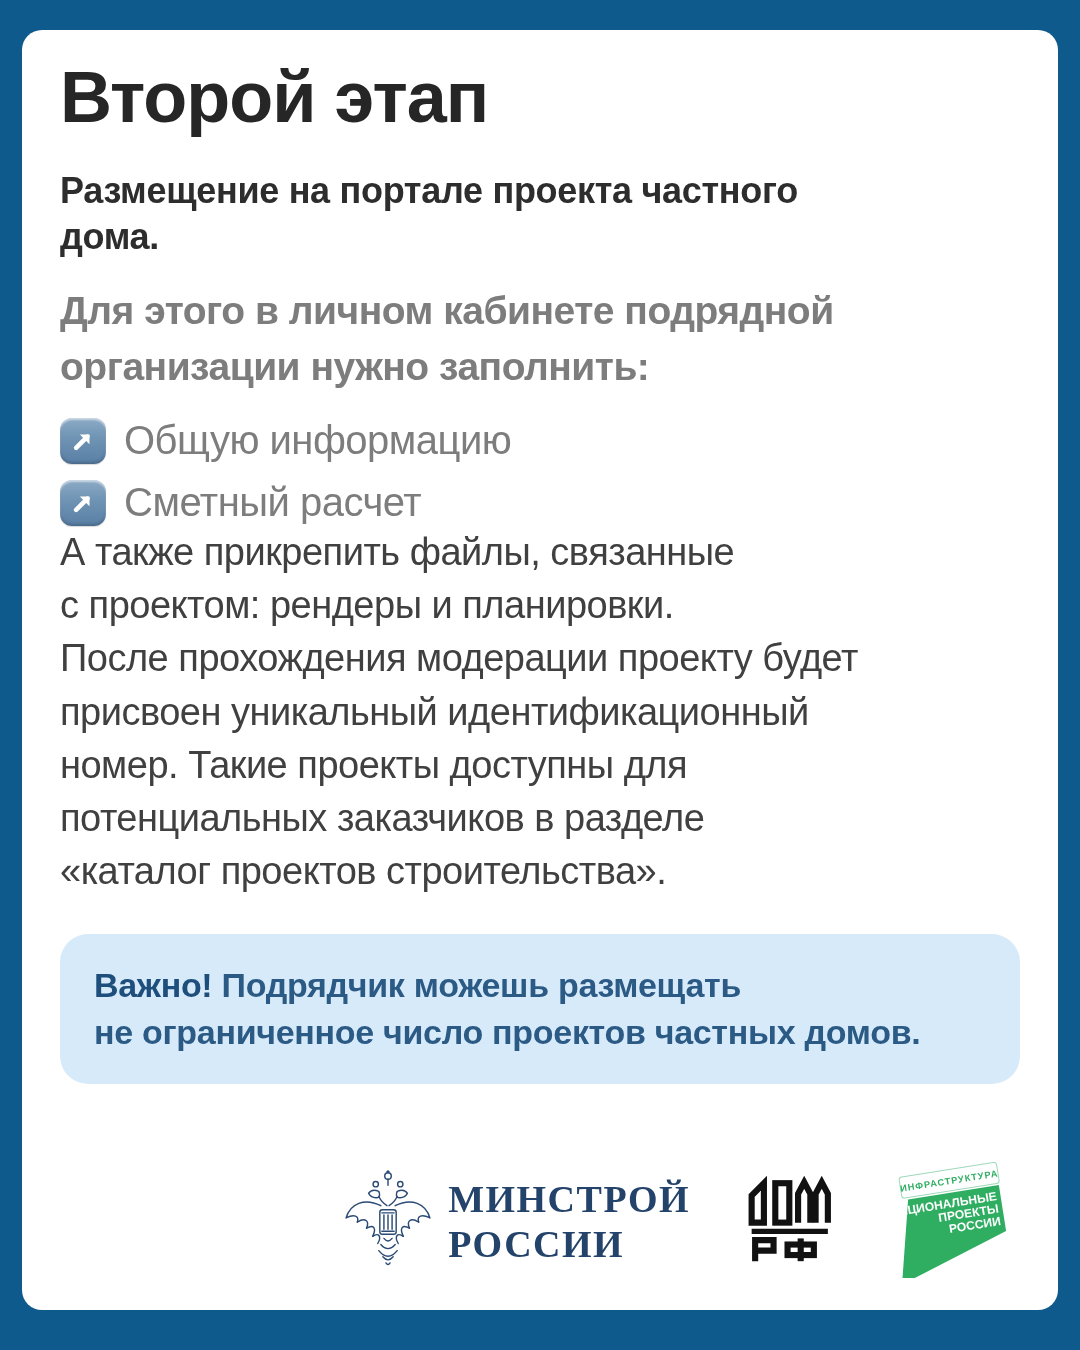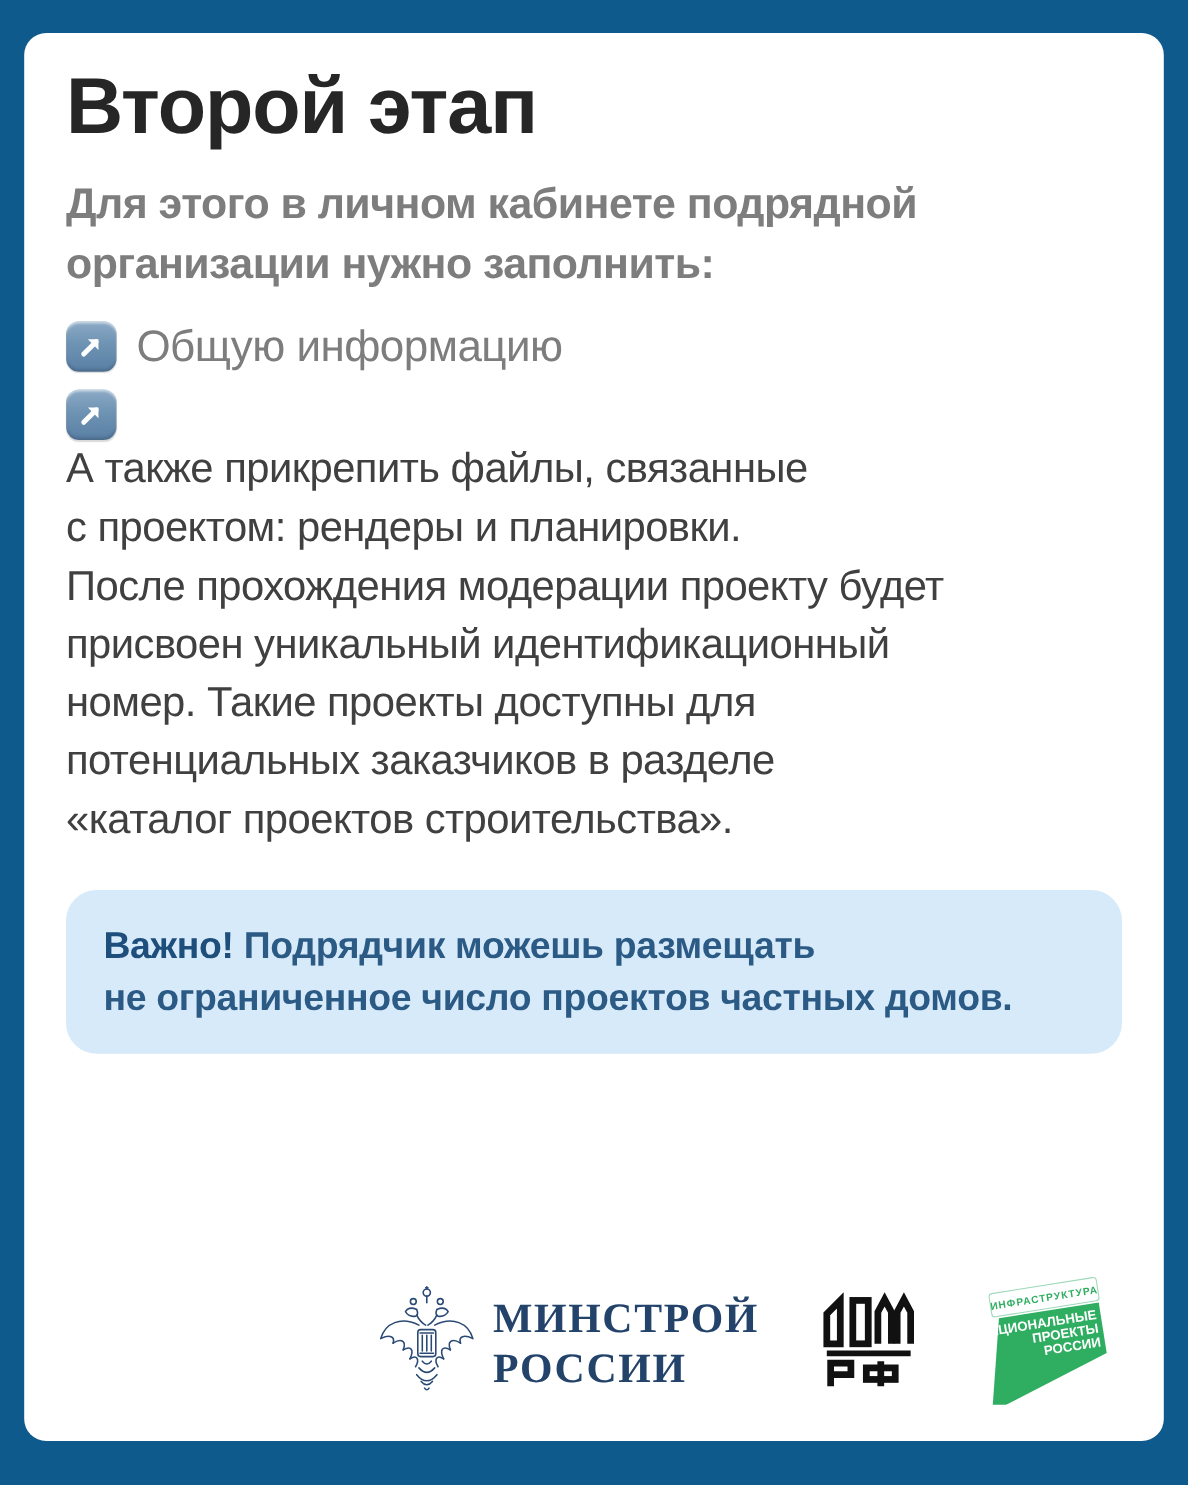--- a/index.html
+++ b/index.html
@@ -56,20 +56,22 @@
     font-size:38px; line-height:1.18; letter-spacing:1.5px; white-space:pre-line;
   }
 </style>
 </head>
 <body>
 
 <div class="card">
 
   <div class="title">Второй этап</div>
 
+  <div class="subtitle">Размещение на портале проекта частного
+дома.</div>
 
   <div class="intro">Для этого в личном кабинете подрядной
 организации нужно заполнить:</div>
 
   <div class="checklist">
     <div class="check-item">
       <span class="arrow-badge">
         <svg width="30" height="30" viewBox="0 0 24 24" aria-hidden="true">
           <path d="M6.5 17.5 L15.5 8.5" stroke="#ffffff" stroke-width="3.6" stroke-linecap="round" fill="none"></path>
           <path d="M9.5 6.8 L17.2 6.8 L17.2 14.5 Z" fill="#ffffff"></path>
@@ -79,20 +81,21 @@
     </div>
 
 
     <div class="check-item">
       <span class="arrow-badge">
         <svg width="30" height="30" viewBox="0 0 24 24" aria-hidden="true">
           <path d="M6.5 17.5 L15.5 8.5" stroke="#ffffff" stroke-width="3.6" stroke-linecap="round" fill="none"></path>
           <path d="M9.5 6.8 L17.2 6.8 L17.2 14.5 Z" fill="#ffffff"></path>
         </svg>
       </span>
+      <span class="check-label">Сметный расчет</span>
     </div>
   </div>
 
   <div class="body-text">А также прикрепить файлы, связанные
 с проектом: рендеры и планировки.
 После прохождения модерации проекту будет
 присвоен уникальный идентификационный
 номер. Такие проекты доступны для
 потенциальных заказчиков в разделе
 «каталог проектов строительства».</div>

